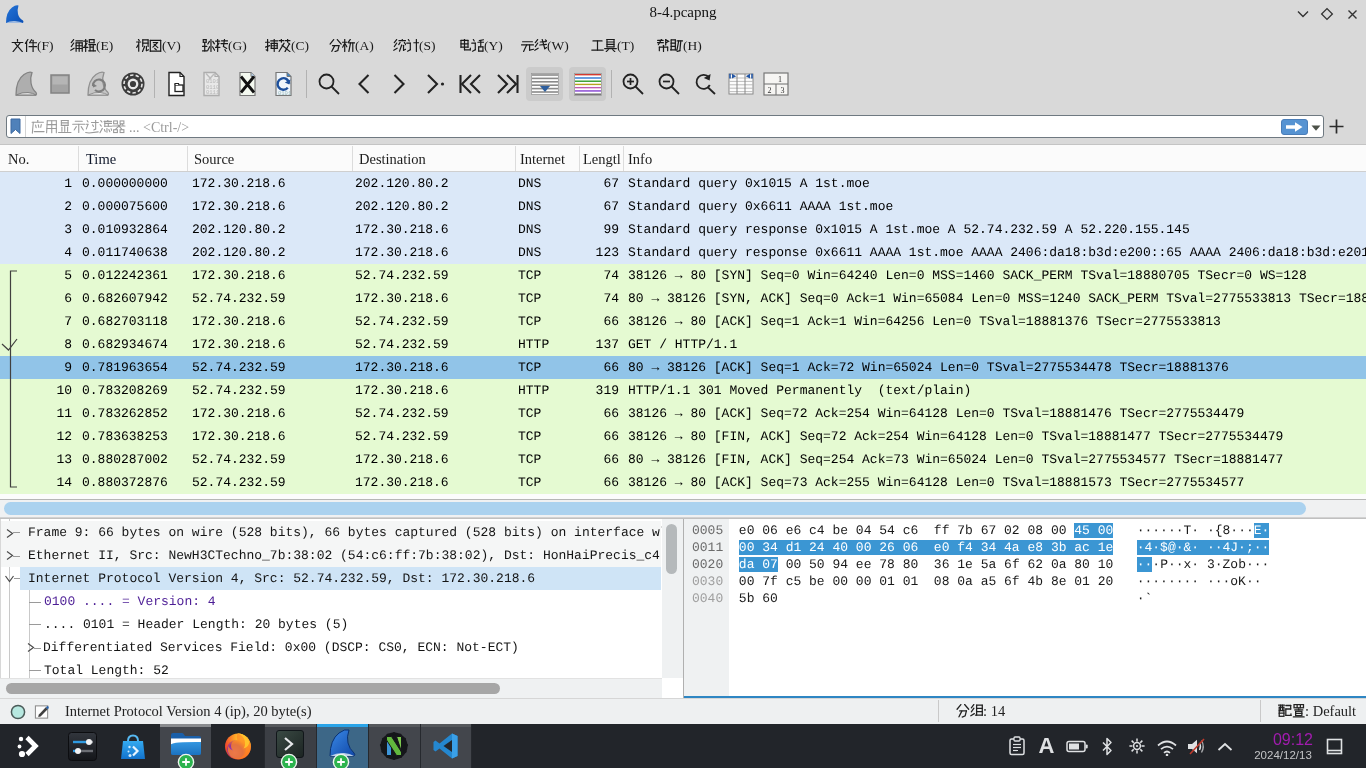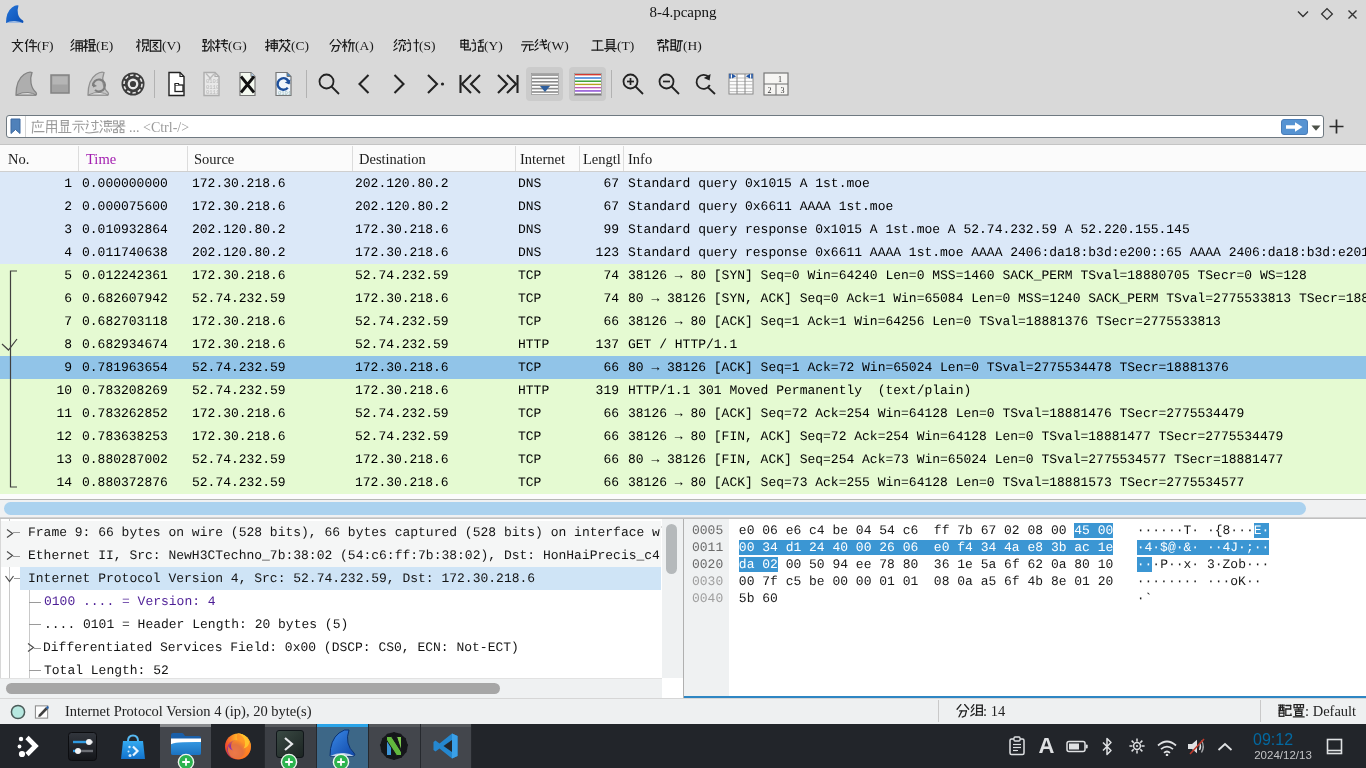--- a/index.html
+++ b/index.html
@@ -469,21 +469,21 @@
     <path d="M8.5 1.5 L8.5 15.5 M1.5 8.5 L15.5 8.5" stroke="#2c2c2c" stroke-width="1.7"></path>
   </svg>
 <div class="a" style="left:0;top:144px;width:1366px;height:28px;background:#fbfbfb;border-top:1px solid #c4c4c4;border-bottom:1px solid #cfcfcf"></div>
 <div class="a" style="left:77.5px;top:146px;width:1px;height:25px;background:#dcdcdc"></div>
 <div class="a" style="left:186.5px;top:146px;width:1px;height:25px;background:#dcdcdc"></div>
 <div class="a" style="left:351.5px;top:146px;width:1px;height:25px;background:#dcdcdc"></div>
 <div class="a" style="left:514.5px;top:146px;width:1px;height:25px;background:#dcdcdc"></div>
 <div class="a" style="left:578.5px;top:146px;width:1px;height:25px;background:#dcdcdc"></div>
 <div class="a" style="left:622.5px;top:146px;width:1px;height:25px;background:#dcdcdc"></div>
 <div class="a" style="left:8px;top:147px;height:24px;line-height:24px;font-size:14.5px;color:#1c1c1c;white-space:nowrap;overflow:hidden">No.</div>
-<div class="a" style="left:86px;top:147px;height:24px;line-height:24px;font-size:14.5px;color:#a21caf;white-space:nowrap;overflow:hidden">Time</div>
+<div class="a" style="left:86px;top:147px;height:24px;line-height:24px;font-size:14.5px;color:#0f172a;white-space:nowrap;overflow:hidden">Time</div>
 <div class="a" style="left:194px;top:147px;height:24px;line-height:24px;font-size:14.5px;color:#1c1c1c;white-space:nowrap;overflow:hidden">Source</div>
 <div class="a" style="left:359px;top:147px;height:24px;line-height:24px;font-size:14.5px;color:#1c1c1c;white-space:nowrap;overflow:hidden">Destination</div>
 <div class="a" style="left:520px;top:147px;height:24px;line-height:24px;font-size:14.5px;color:#1c1c1c;white-space:nowrap;overflow:hidden">Internet</div>
 <div class="a" style="left:583px;top:147px;height:24px;line-height:24px;font-size:14.5px;color:#1c1c1c;white-space:nowrap;overflow:hidden">Lengtl</div>
 <div class="a" style="left:628px;top:147px;height:24px;line-height:24px;font-size:14.5px;color:#1c1c1c;white-space:nowrap;overflow:hidden">Info</div>
 <div class="row mono" style="top:172px;background:#dbe8f8"><span class="c" style="left:8px;width:64px;text-align:right">1</span><span class="c" style="left:82px">0.000000000</span><span class="c" style="left:192px">172.30.218.6</span><span class="c" style="left:355px">202.120.80.2</span><span class="c" style="left:518px">DNS</span><span class="c" style="left:560px;width:59px;text-align:right">67</span><span class="c" style="left:628px;width:738px;overflow:hidden">Standard query 0x1015 A 1st.moe</span></div>
 <div class="row mono" style="top:195px;background:#dbe8f8"><span class="c" style="left:8px;width:64px;text-align:right">2</span><span class="c" style="left:82px">0.000075600</span><span class="c" style="left:192px">172.30.218.6</span><span class="c" style="left:355px">202.120.80.2</span><span class="c" style="left:518px">DNS</span><span class="c" style="left:560px;width:59px;text-align:right">67</span><span class="c" style="left:628px;width:738px;overflow:hidden">Standard query 0x6611 AAAA 1st.moe</span></div>
 <div class="row mono" style="top:218px;background:#dbe8f8"><span class="c" style="left:8px;width:64px;text-align:right">3</span><span class="c" style="left:82px">0.010932864</span><span class="c" style="left:192px">202.120.80.2</span><span class="c" style="left:355px">172.30.218.6</span><span class="c" style="left:518px">DNS</span><span class="c" style="left:560px;width:59px;text-align:right">99</span><span class="c" style="left:628px;width:738px;overflow:hidden">Standard query response 0x1015 A 1st.moe A 52.74.232.59 A 52.220.155.145</span></div>
 <div class="row mono" style="top:241px;background:#dbe8f8"><span class="c" style="left:8px;width:64px;text-align:right">4</span><span class="c" style="left:82px">0.011740638</span><span class="c" style="left:192px">202.120.80.2</span><span class="c" style="left:355px">172.30.218.6</span><span class="c" style="left:518px">DNS</span><span class="c" style="left:560px;width:59px;text-align:right">123</span><span class="c" style="left:628px;width:738px;overflow:hidden">Standard query response 0x6611 AAAA 1st.moe AAAA 2406:da18:b3d:e200::65 AAAA 2406:da18:b3d:e201:8e25:88fc:ad56:d252</span></div>
 <div class="row mono" style="top:264px;background:#e5fad2"><span class="c" style="left:8px;width:64px;text-align:right">5</span><span class="c" style="left:82px">0.012242361</span><span class="c" style="left:192px">172.30.218.6</span><span class="c" style="left:355px">52.74.232.59</span><span class="c" style="left:518px">TCP</span><span class="c" style="left:560px;width:59px;text-align:right">74</span><span class="c" style="left:628px;width:738px;overflow:hidden">38126 → 80 [SYN] Seq=0 Win=64240 Len=0 MSS=1460 SACK_PERM TSval=18880705 TSecr=0 WS=128</span></div>
@@ -544,21 +544,21 @@
 <div class="a" style="left:0;top:678px;width:662px;height:21px;background:#eff1f2;border-top:1px solid #e2e2e2"></div>
 <div class="a" style="left:6px;top:683px;width:494px;height:11px;background:#a6a6a6;border-radius:5.5px"></div>
 <div class="a" style="left:662px;top:678px;width:21px;height:21px;background:#fff"></div>
 <div class="a" style="left:0;top:698px;width:683px;height:1px;background:#9e9e9e"></div>
 <div class="a" style="left:684px;top:519px;width:682px;height:178px;background:#fff"></div>
 <div class="a" style="left:683px;top:519px;width:1px;height:180px;background:#b0b0b0"></div>
 <div class="a" style="left:684px;top:519px;width:45px;height:178px;background:#eff1f2"></div>
 <div class="a" style="left:684px;top:695.5px;width:682px;height:2px;background:#2e86c3"></div>
 <div class="a mono" style="left:692px;top:522.0px;height:17px;line-height:17px;color:#1a1a1a"><span style="color:#6b6b6b">0005</span><span>  </span><span>e0 06 e6 c4 be 04 54 c6  ff 7b 67 02 08 00 </span><span style="background:#3b96d3;color:#fff">45 00</span><span>   </span><span>······T· ·{8···</span><span style="background:#3b96d3;color:#fff">E·</span></div>
 <div class="a mono" style="left:692px;top:538.9px;height:17px;line-height:17px;color:#1a1a1a"><span style="color:#6b6b6b">0011</span><span>  </span><span style="background:#3b96d3;color:#fff">00 34 d1 24 40 00 26 06  e0 f4 34 4a e8 3b ac 1e</span><span>   </span><span style="background:#3b96d3;color:#fff">·4·$@·&amp;· ··4J·;··</span></div>
-<div class="a mono" style="left:692px;top:555.8px;height:17px;line-height:17px;color:#1a1a1a"><span style="color:#6b6b6b">0020</span><span>  </span><span style="background:#3b96d3;color:#fff">da 02</span><span> 00 50 94 ee 78 80  36 1e 5a 6f 62 0a 80 10</span><span>   </span><span style="background:#3b96d3;color:#fff">··</span><span>·P··x· 3·Zob···</span></div>
+<div class="a mono" style="left:692px;top:555.8px;height:17px;line-height:17px;color:#1a1a1a"><span style="color:#6b6b6b">0020</span><span>  </span><span style="background:#3b96d3;color:#fff">da 07</span><span> 00 50 94 ee 78 80  36 1e 5a 6f 62 0a 80 10</span><span>   </span><span style="background:#3b96d3;color:#fff">··</span><span>·P··x· 3·Zob···</span></div>
 <div class="a mono" style="left:692px;top:572.7px;height:17px;line-height:17px;color:#1a1a1a"><span style="color:#9f9f9f">0030</span><span>  </span><span>00 7f c5 be 00 00 01 01  08 0a a5 6f 4b 8e 01 20</span><span>   </span><span>········ ···oK·· </span></div>
 <div class="a mono" style="left:692px;top:589.6px;height:17px;line-height:17px;color:#1a1a1a"><span style="color:#9f9f9f">0040</span><span>  </span><span>5b 60                                           </span><span>   </span><span>·`</span></div>
 <div class="a" style="left:0;top:698px;width:1366px;height:25.5px;background:#eef0f1;border-top:1px solid #d6d6d6"></div>
 <svg class="a" style="left:10px;top:704px" width="16" height="16" viewBox="0 0 16 16">
     <circle cx="8" cy="8" r="6.6" fill="#b7e8e0" stroke="#4a5a58" stroke-width="1.5"></circle>
   </svg>
 <svg class="a" style="left:34px;top:704px" width="16" height="16" viewBox="0 0 17 17">
 <rect x="1.5" y="2" width="13" height="13" fill="#fdfdfd" stroke="#8a8a8a" stroke-width="1.1"></rect>
 <path d="M5 11.5 L12.5 3.5 L14.5 5.5 L7 13.2 L4.5 13.8 Z" fill="#3f3f3f"></path>
 <path d="M12.5 3.5 L15 1.8 L15.8 4.2 L14.5 5.5 Z" fill="#2a62a8"></path>
@@ -783,17 +783,17 @@
   </svg>
 <svg class="a" style="left:1186.0px;top:736.5px" width="22" height="19" viewBox="0 0 22 19">
     <path d="M2 7 L6 7 L11 2.8 L11 16.2 L6 12 L2 12 Z" fill="#dfe1e3"></path>
     <path d="M13.5 6 Q15.5 9.5 13.5 13" fill="none" stroke="#dfe1e3" stroke-width="1.4"></path>
     <path d="M15.5 3.5 Q19 9.5 15.5 15.5" fill="none" stroke="#dfe1e3" stroke-width="1.4" opacity="0.7"></path>
     <line x1="4" y1="17" x2="18" y2="2" stroke="#c0392b" stroke-width="1.6"></line>
   </svg>
 <svg class="a" style="left:1217.0px;top:742.0px" width="16" height="10" viewBox="0 0 16 10">
     <polyline points="1.5,8 8,2 14.5,8" fill="none" stroke="#dfe1e3" stroke-width="1.8"></polyline>
   </svg>
-<div class="a" style="left:1253px;top:731px;width:60px;text-align:left;font-size:16px;color:#0369a1;font-family:'Liberation Sans',sans-serif">09:12</div>
+<div class="a" style="left:1253px;top:731px;width:60px;text-align:right;font-size:16px;color:#a21caf;font-family:'Liberation Sans',sans-serif">09:12</div>
 <div class="a" style="left:1248px;top:749px;width:70px;text-align:center;font-size:11.5px;color:#c3c4c6;font-family:'Liberation Sans',sans-serif">2024/12/13</div>
 <svg class="a" style="left:1325.5px;top:737.5px" width="17" height="17" viewBox="0 0 17 17">
     <rect x="1.5" y="1.5" width="14" height="14" fill="none" stroke="#dfe1e3" stroke-width="1.6"></rect>
     <line x1="2" y1="12.5" x2="15" y2="12.5" stroke="#dfe1e3" stroke-width="1.6"></line>
   </svg>
 </body></html>

